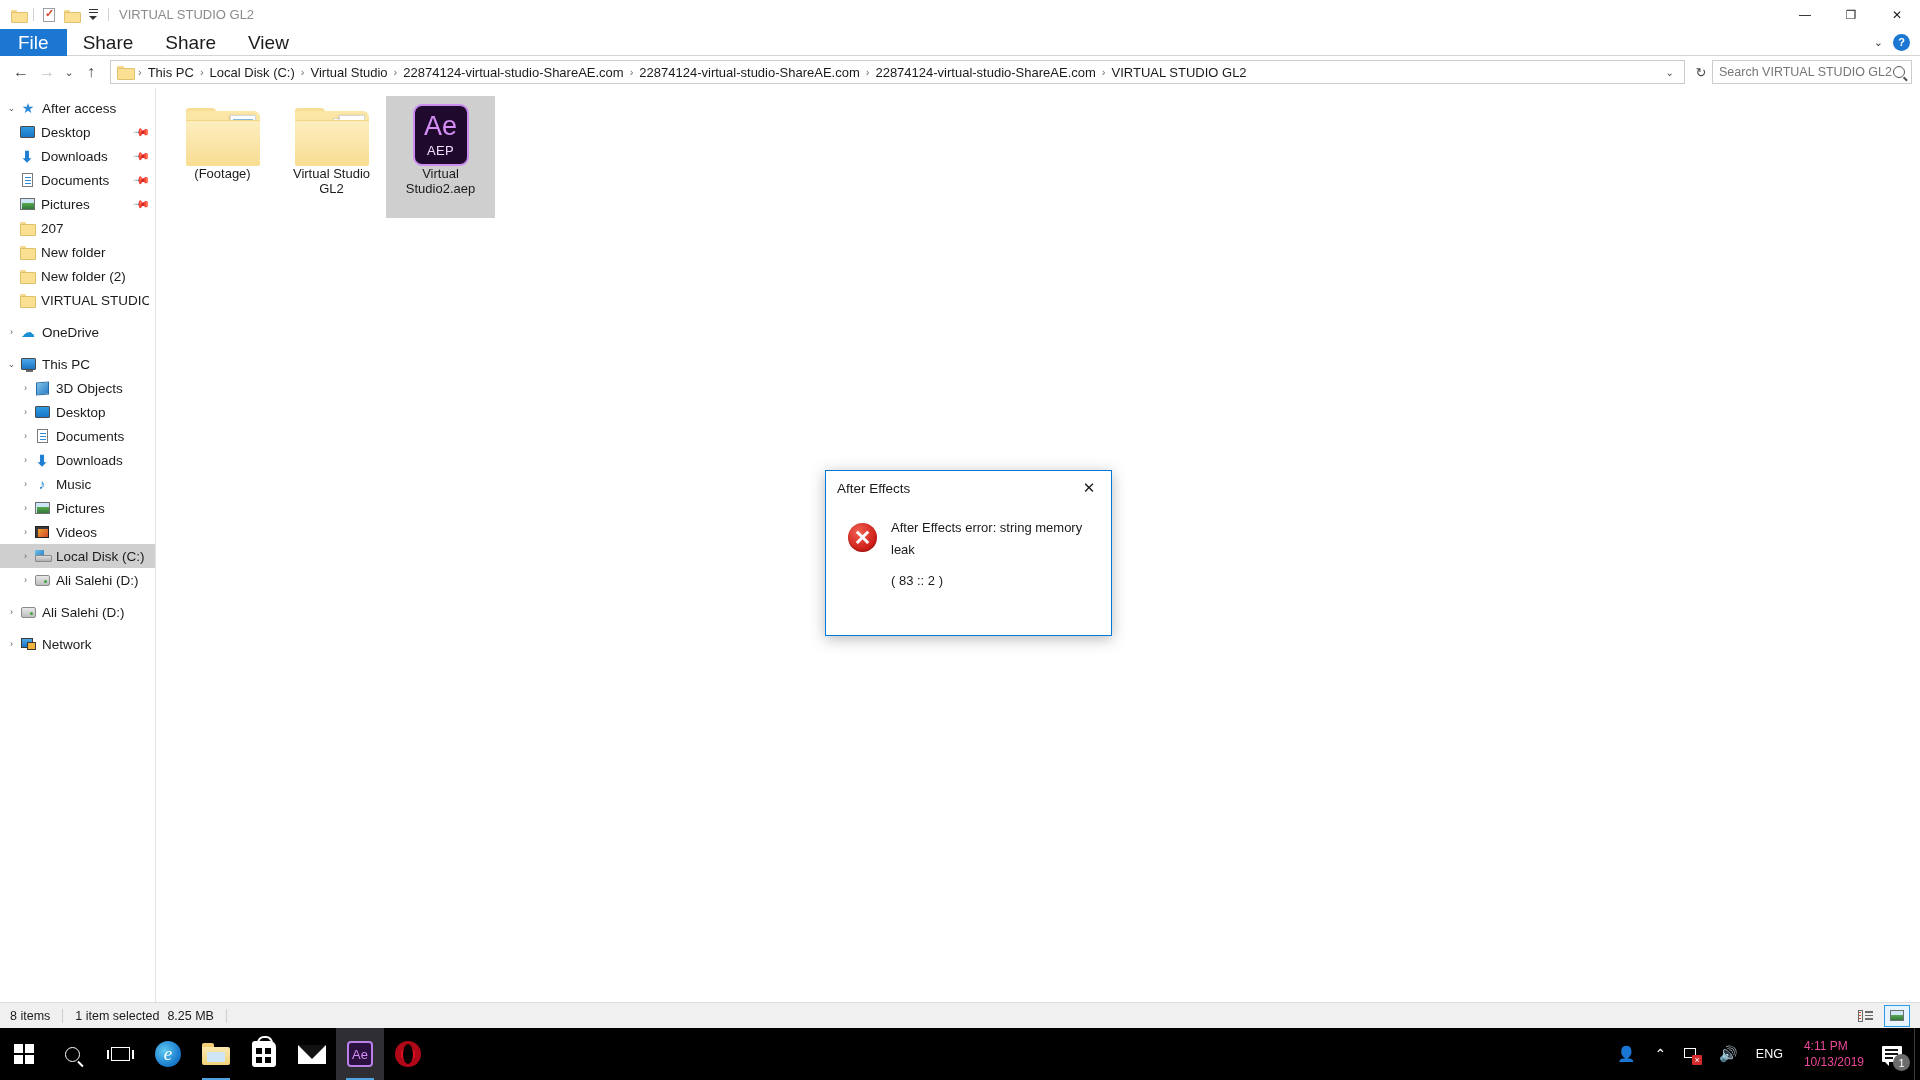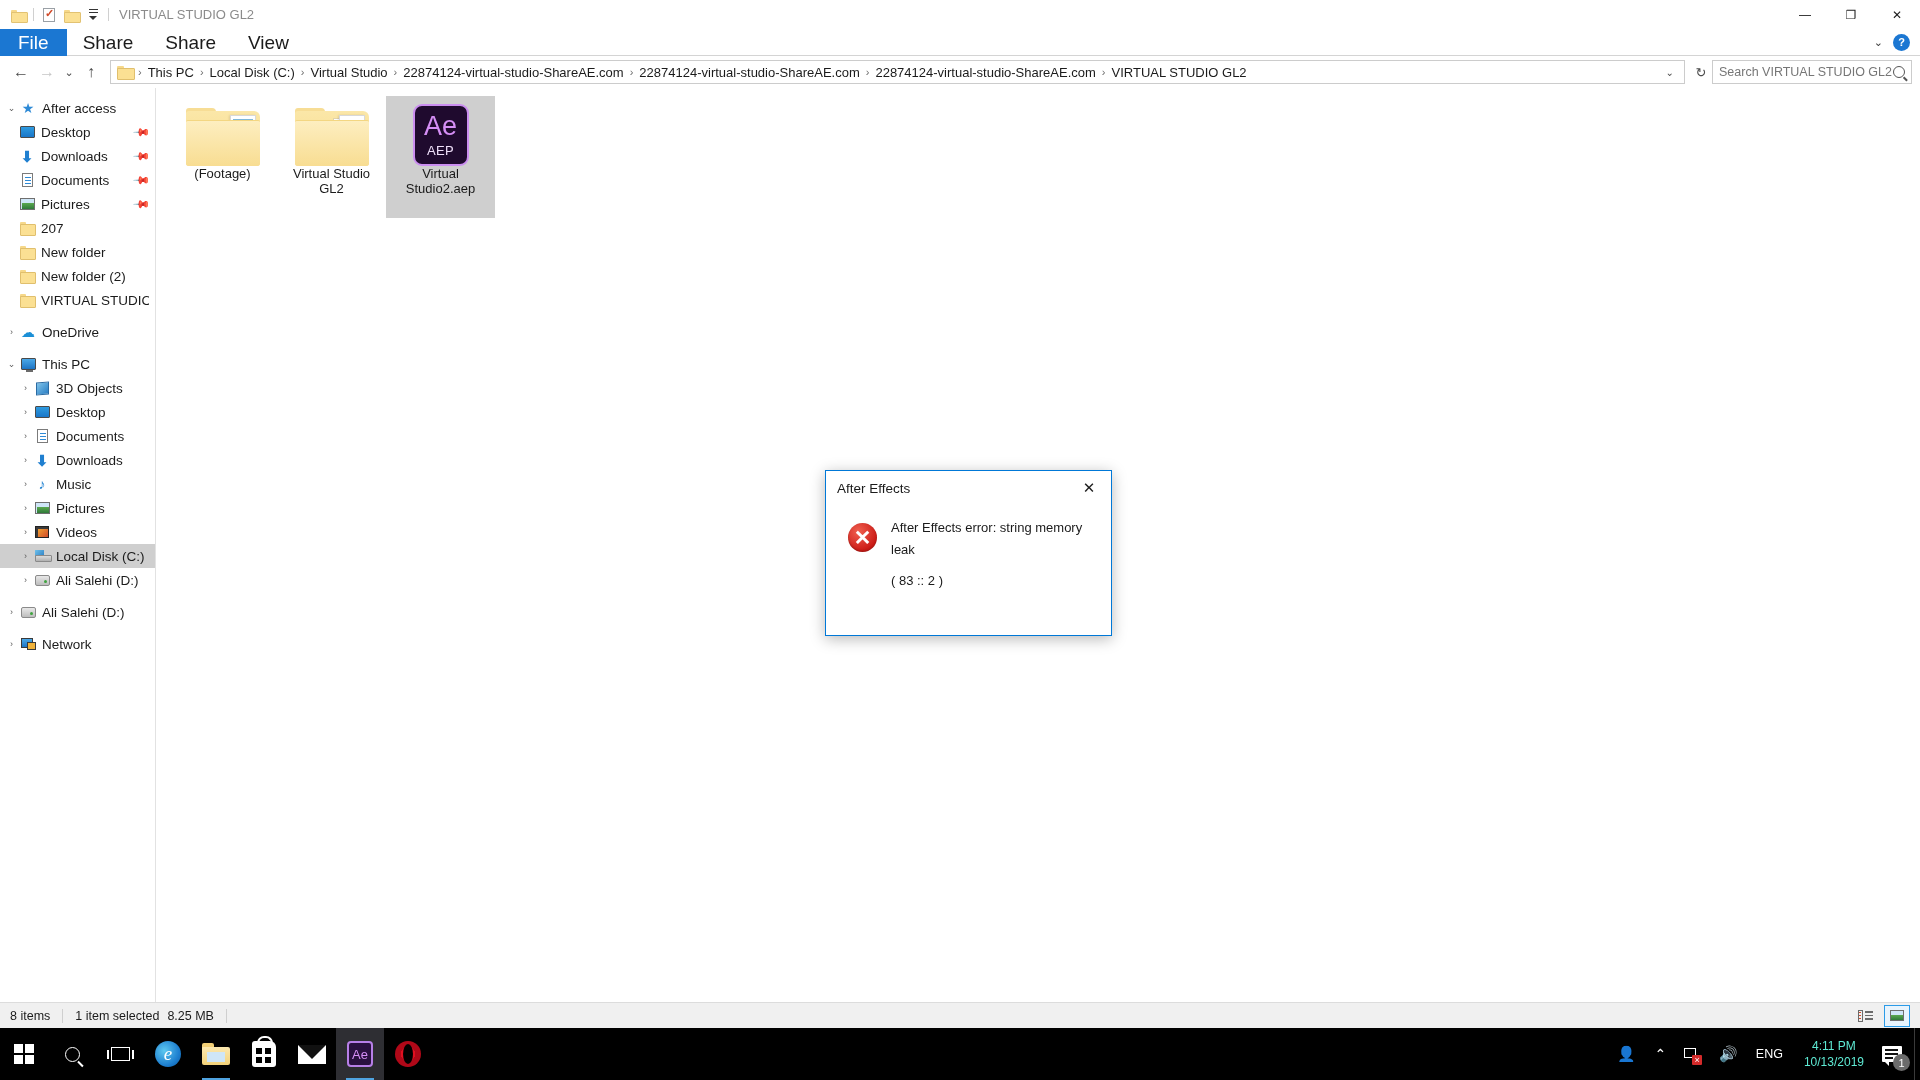--- a/index.html
+++ b/index.html
@@ -296,21 +296,21 @@
   #tray{ margin-left:auto; display:flex; align-items:center; height:52px; color:#fff; }
   .tray-item{ padding:0 9px; height:52px; display:flex; align-items:center; justify-content:center; cursor:default; }
   .tray-ico{ font-size:14px; color:#fff; }
   .tray-people{ font-size:15px; color:#fff; }
   .tray-net{ width:17px;height:14px;position:relative; }
   .tray-net:before{content:"";position:absolute;left:0;top:1px;width:10px;height:8px;border:1.5px solid #fff;}
   .tray-net:after{content:"×";position:absolute;right:-1px;bottom:-4px;width:10px;height:10px;background:#d42a2a;color:#fff;font-size:9px;display:flex;align-items:center;justify-content:center;border-radius:1px;}
   .tray-vol{ font-size:15px; color:#fff; }
   #clock{
     padding:0 12px; height:52px; display:flex; flex-direction:column;
-    align-items:center; justify-content:center; font-size:12px; color:#5eead4; line-height:16px; cursor:default;
+    align-items:flex-start; justify-content:center; font-size:12px; color:#ec4899; line-height:16px; cursor:default;
   }
   #action-center{ padding:0 12px 0 6px; height:52px; display:flex; align-items:center; position:relative; cursor:default; }
   .ac-ico{ width:20px;height:16px;background:#fff;position:relative;border-radius:1px;}
   .ac-ico i{position:absolute;left:3px;width:13px;height:1.5px;background:#111;}
   .ac-ico i:nth-child(1){top:3px;} .ac-ico i:nth-child(2){top:7px;} .ac-ico i:nth-child(3){top:11px;width:8px;}
   .ac-ico:after{content:"";position:absolute;left:2px;bottom:-4px;border-left:5px solid transparent;border-right:0 solid transparent;border-top:5px solid #fff;}
   .ac-badge{
     position:absolute; right:4px; bottom:9px; width:17px;height:17px;border-radius:50%;
     background:#6b6b6b; color:#fff; font-size:11px; display:flex; align-items:center; justify-content:center;
   }

